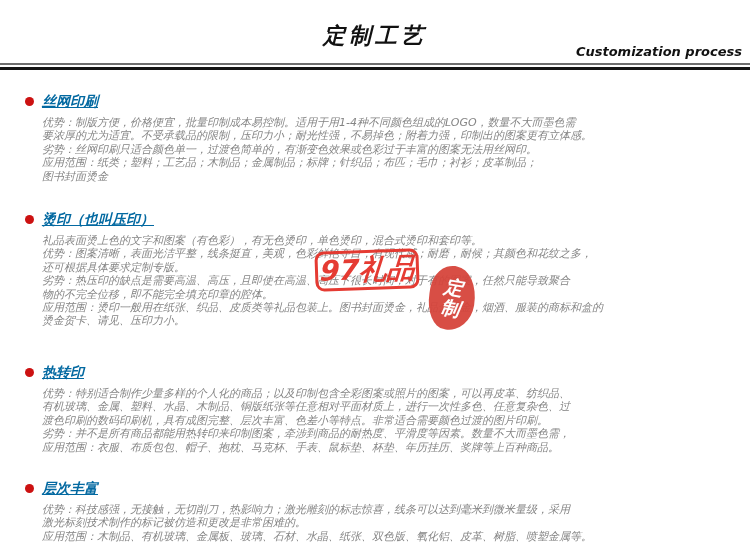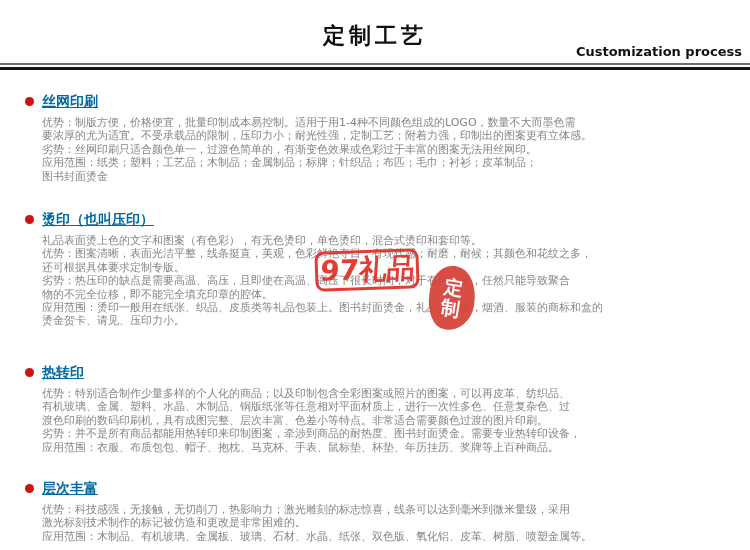--- a/index.html
+++ b/index.html
@@ -9,20 +9,21 @@
     width: 750px;
     height: 550px;
     overflow: hidden;
     font-family: "DejaVu Sans", "Liberation Sans", sans-serif;
   }
   .page {
     position: relative;
     width: 750px;
     height: 492px;
     background: #ffffff;
+    font-style: italic;
   }
   
   .header {
     position: relative;
     padding-top: 25px;
     height: 32px;
   }
   .header-title {
     text-align: center;
     font-size: 22px;
@@ -154,21 +155,21 @@
 
   <div class="content">
 
     <div class="section s1">
       <div class="section-head">
         <span class="bullet"></span>
         <span class="section-title">丝网印刷</span>
       </div>
       <div class="section-body">
         <div class="body-line">优势：制版方便，价格便宜，批量印制成本易控制。适用于用1-4种不同颜色组成的LOGO，数量不大而墨色需</div>
-        <div class="body-line">要浓厚的尤为适宜。不受承载品的限制，压印力小；耐光性强，定制工艺；附着力强，印制出的图案更有立体感。</div>
+        <div class="body-line">要浓厚的尤为适宜。不受承载品的限制，压印力小；耐光性强，不易掉色；附着力强，印制出的图案更有立体感。</div>
         <div class="body-line">劣势：丝网印刷只适合颜色单一，过渡色简单的，有渐变色效果或色彩过于丰富的图案无法用丝网印。</div>
         <div class="body-line">应用范围：纸类；塑料；工艺品；木制品；金属制品；标牌；针织品；布匹；毛巾；衬衫；皮革制品；</div>
         <div class="body-line">图书封面烫金</div>
       </div>
     </div>
 
     <div class="section s2">
       <div class="section-head">
         <span class="bullet"></span>
         <span class="section-title">烫印（也叫压印）</span>
@@ -186,21 +187,21 @@
 
     <div class="section s3">
       <div class="section-head">
         <span class="bullet"></span>
         <span class="section-title">热转印</span>
       </div>
       <div class="section-body">
         <div class="body-line">优势：特别适合制作少量多样的个人化的商品；以及印制包含全彩图案或照片的图案，可以再皮革、纺织品、</div>
         <div class="body-line">有机玻璃、金属、塑料、水晶、木制品、铜版纸张等任意相对平面材质上，进行一次性多色、任意复杂色、过</div>
         <div class="body-line">渡色印刷的数码印刷机，具有成图完整、层次丰富、色差小等特点。非常适合需要颜色过渡的图片印刷。</div>
-        <div class="body-line">劣势：并不是所有商品都能用热转印来印制图案，牵涉到商品的耐热度、图书封面烫金。需要专业热转印设备，</div>
+        <div class="body-line">劣势：并不是所有商品都能用热转印来印制图案，牵涉到商品的耐热度、平滑度等因素。数量不大而墨色需，</div>
         <div class="body-line">应用范围：衣服、布质包包、帽子、抱枕、马克杯、手表、鼠标垫、杯垫、年历挂历、奖牌等上百种商品。</div>
       </div>
     </div>
 
     <div class="section s4">
       <div class="section-head">
         <span class="bullet"></span>
         <span class="section-title">层次丰富</span>
       </div>
       <div class="section-body">

